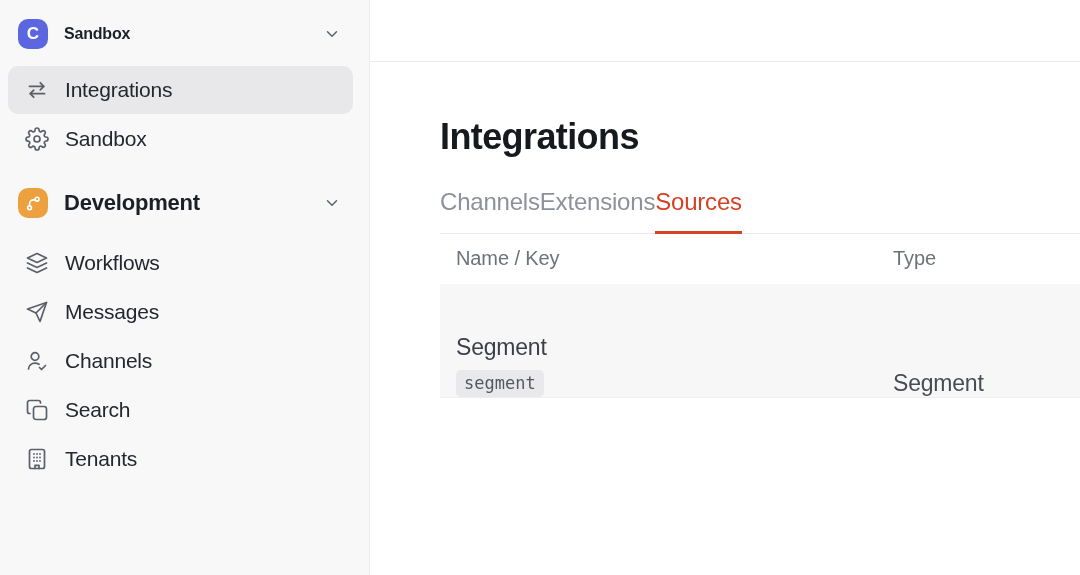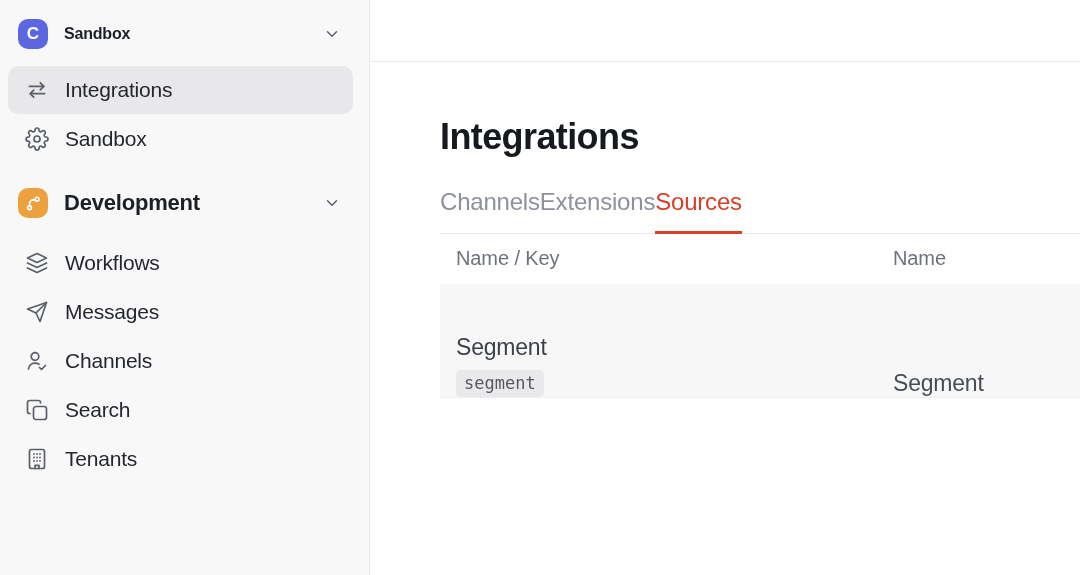--- a/index.html
+++ b/index.html
@@ -247,21 +247,21 @@
 
     <div class="tabs">
       <div class="tab">Channels</div>
       <div class="tab">Extensions</div>
       <div class="tab active">Sources</div>
     </div>
 
     <div class="table">
       <div class="thead">
         <div class="th col-name">Name / Key</div>
-        <div class="th col-type">Name</div>
+        <div class="th col-type">Type</div>
       </div>
       <div class="trow">
         <div class="cell col-name">
           <div class="int-name">Segment</div>
           <code class="key-badge">segment</code>
         </div>
         <div class="cell col-type">
           <span class="type-val">Segment</span>
         </div>
       </div>

